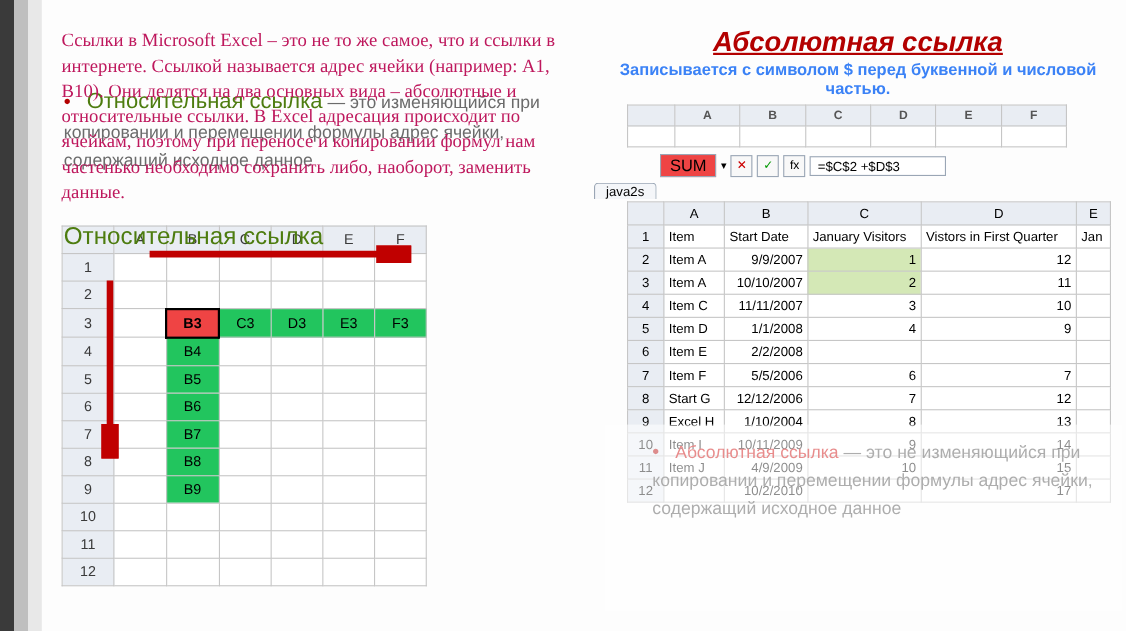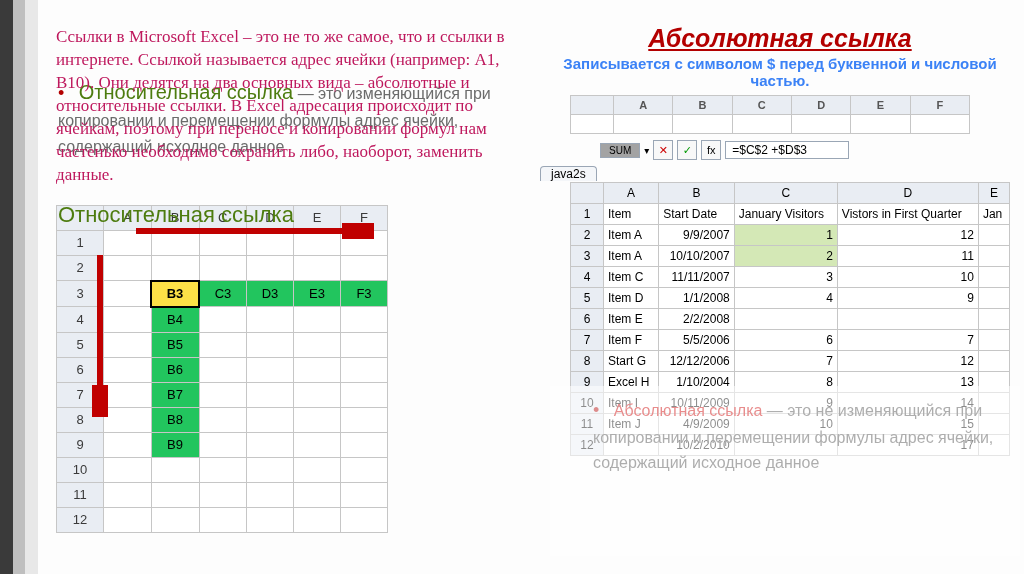--- a/index.html
+++ b/index.html
@@ -77,21 +77,21 @@
     color: #3a3a3a;
     font-weight: normal;
   }
   .row-head {
     background: #e9edf3;
     color: #3a3a3a;
     width: 26px;
     min-width: 26px;
   }
   .selcell {
-    background: #fde047;
+    background: #ef4444;
     border: 2px solid #000 !important;
     font-weight: bold;
   }
   .cyan { background: #22c55e; }
   .arrow {
     position: absolute;
     pointer-events: none;
   }
 
   
@@ -131,22 +131,22 @@
   .formula-bar {
     display: flex;
     align-items: center;
     gap: 4px;
     margin: 6px 0 4px 60px;
     font-size: 12px;
   }
   .namebox {
     border: 1px solid #9aa6b5;
     padding: 1px 8px;
-    font-size: 10px;
-    background: #a3a3a3;
+    font-size: 15px;
+    background: #ef4444;
   }
   .fb-btn {
     width: 18px; height: 18px;
     border: 1px solid #9aa6b5;
     display: inline-flex;
     align-items: center; justify-content: center;
     background: #f8f8f8;
     font-size: 11px;
   }
   .fb-input {

